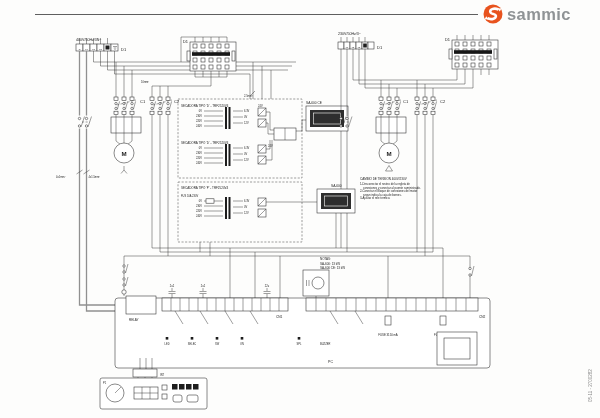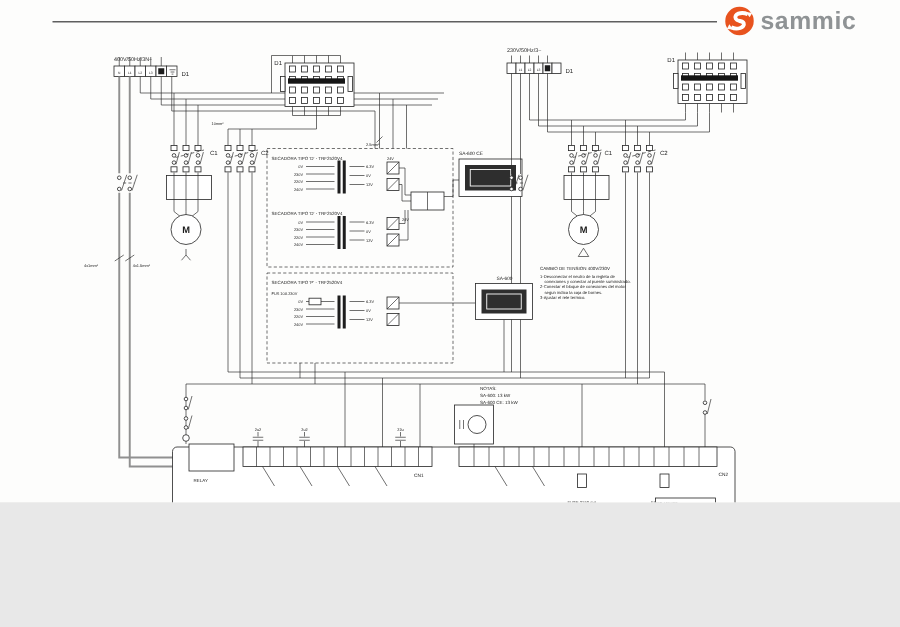--- a/index.html
+++ b/index.html
@@ -1,16 +1,16 @@
 <!DOCTYPE html>
 <html><head>
 <meta charset="utf-8">
 <style>
   html,body{margin:0;padding:0;background:#e8e8e8}
-  .page{position:relative;width:600px;height:335px;background:#fdfdfc;overflow:hidden;
+  .page{position:relative;width:600px;height:418px;background:#fdfdfc;overflow:hidden;
         font-family:"Liberation Sans",sans-serif}
   .top-rule{position:absolute;left:35px;top:14px;width:443px;height:1.2px;background:#5f5f5f}
   .logo{position:absolute;left:482px;top:3px;display:flex;align-items:center;gap:3px}
   .logo-text{font-size:16.5px;font-weight:bold;color:#8f9395;letter-spacing:.4px}
   .art{position:absolute;left:0;top:0}
   
   .w{stroke:#2a2a2a;stroke-width:.45;fill:none}
   .gray{stroke:#909090;stroke-width:1.3;fill:none}
   .comp{stroke:#2a2a2a;stroke-width:.55;fill:#fff}
   .dark{fill:#2e2e2e;stroke:none}

